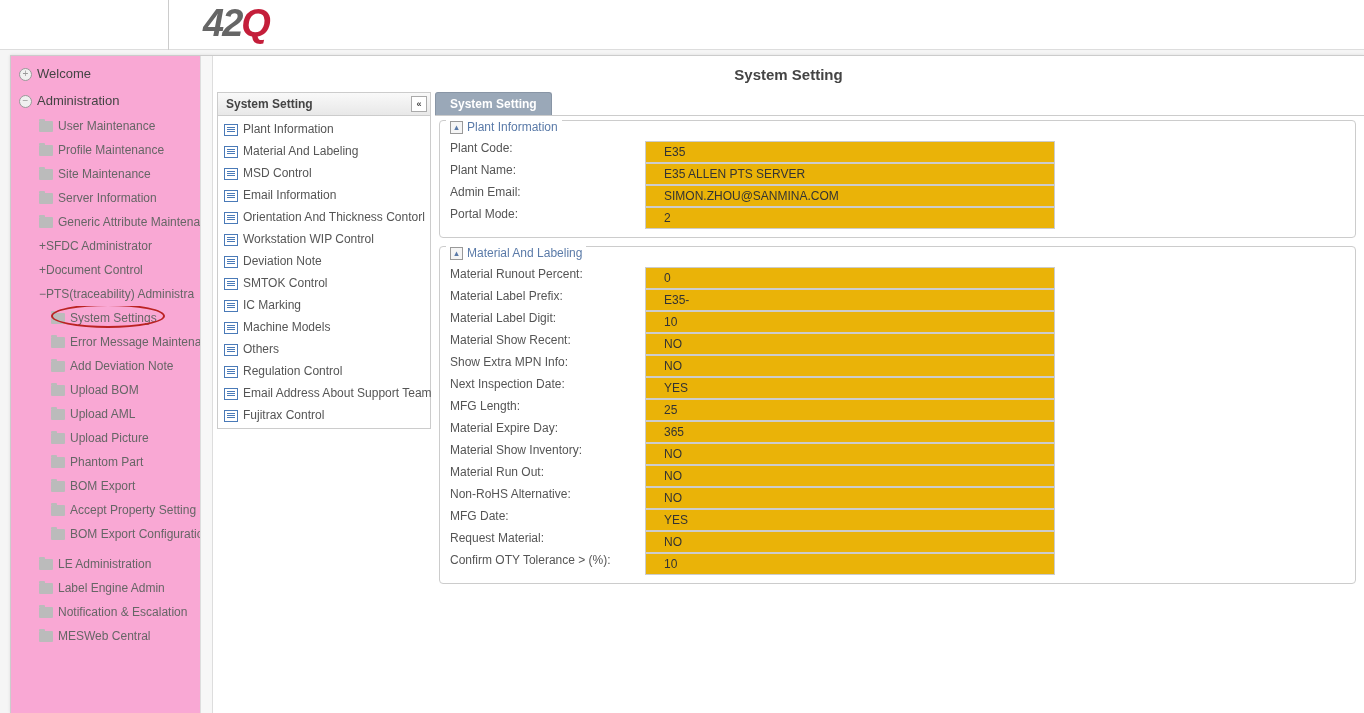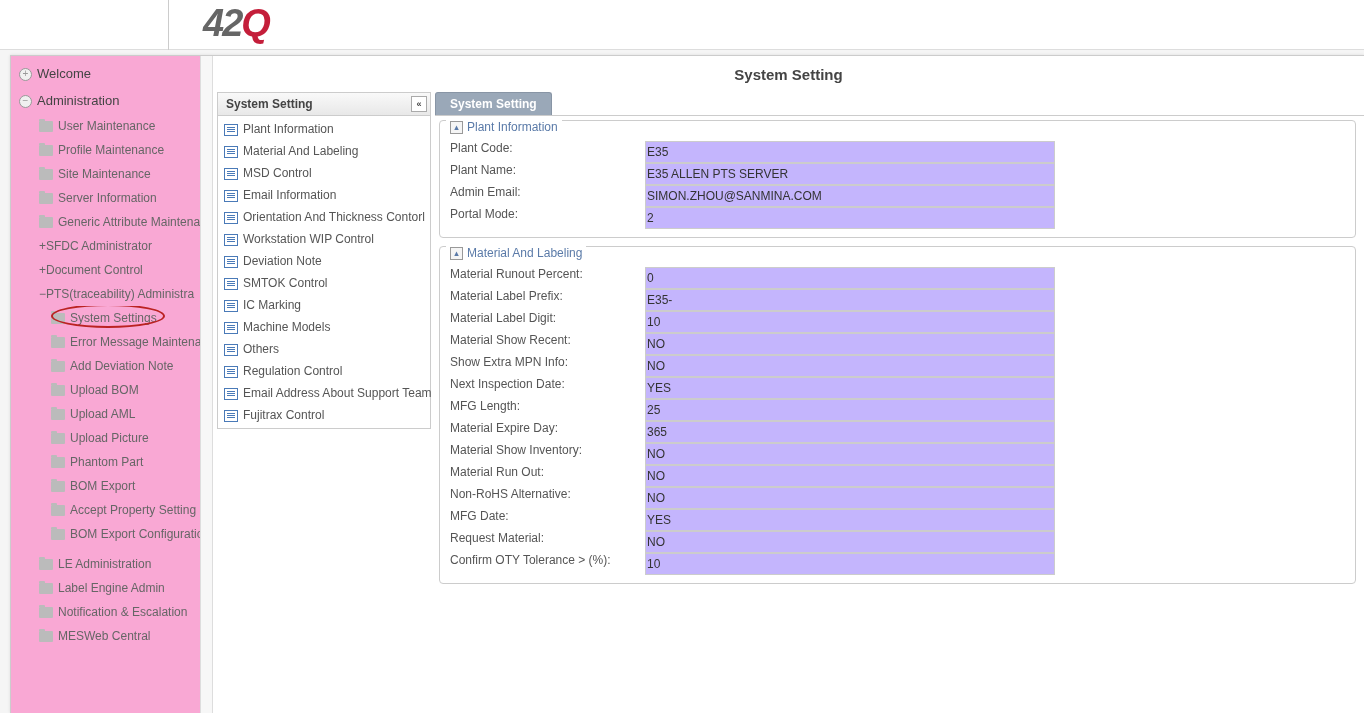--- a/index.html
+++ b/index.html
@@ -47,21 +47,21 @@
 .tab { display: inline-block; background: #9aa8b8; color: #fff; padding: 4px 14px; font-size: 12px; font-weight: bold; border: 1px solid #8895a5; border-bottom: none; border-radius: 3px 3px 0 0; }
 
 .form-area { position: absolute; top: 24px; left: 0; right: 0; bottom: 0; overflow-y: auto; padding: 4px 8px 0 4px; }
 
 .fieldset { border: 1px solid #ccc; margin-bottom: 8px; position: relative; padding: 20px 10px 8px 10px; border-radius: 4px; }
 .fieldset-legend { position: absolute; top: -1px; left: 6px; background: #fff; padding: 0 4px; font-size: 12px; color: #5a7aa8; font-weight: normal; }
 .legend-toggle { display: inline-block; width: 13px; height: 13px; border: 1px solid #999; background: #f5f5f5; text-align: center; line-height: 10px; font-size: 9px; margin-right: 4px; vertical-align: middle; cursor: pointer; }
 
 .form-row { display: flex; }
 .form-label { width: 195px; font-size: 12px; color: #555; }
-.form-input { flex: 0 0 410px; height: 22px; border: 1px solid #ccc; padding: 2px 1px; font-size: 12px; color: #333; background: #c4b5fd; }
+.form-input { flex: 0 0 410px; height: 22px; border: 1px solid #ccc; padding: 2px 18px; font-size: 12px; color: #333; background: #eab308; }
 
 </style>
 </head>
 <body>
 
 <div class="header">
   <div class="header-divider"></div>
   <div class="logo">
     <span class="l42">42</span><span class="lq">Q</span>
   </div>

